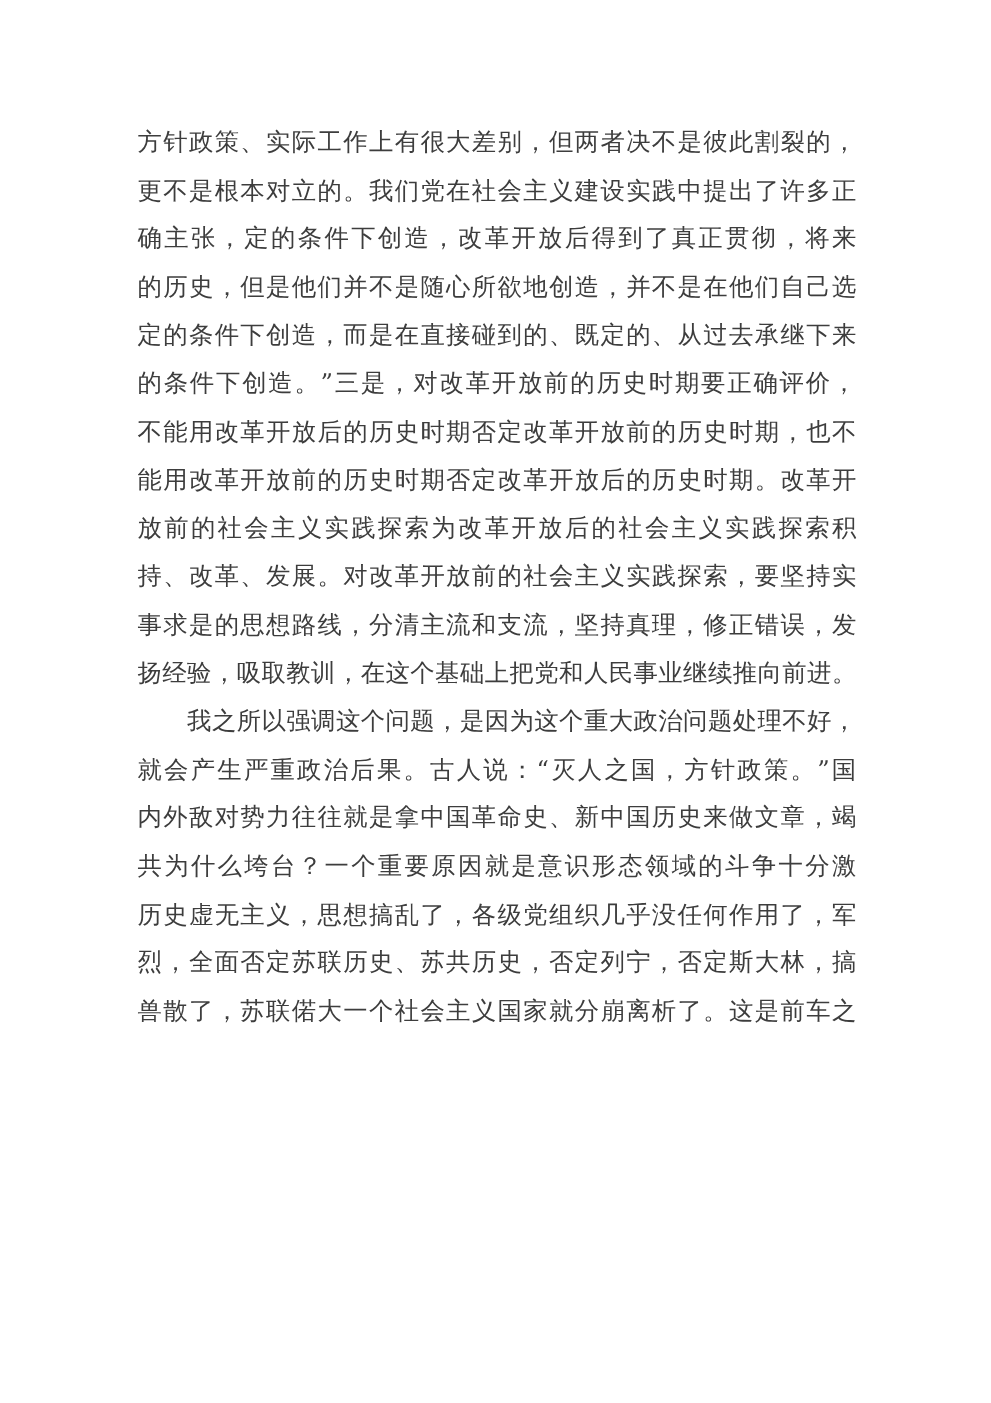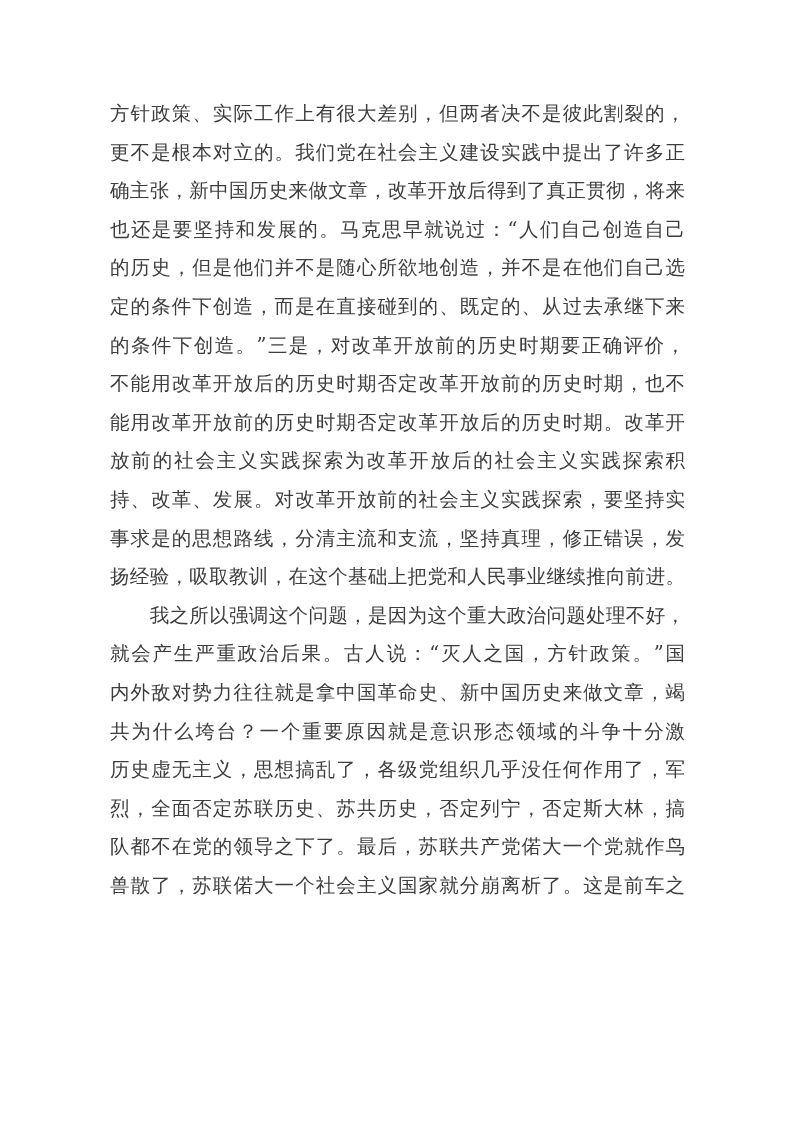--- a/index.html
+++ b/index.html
@@ -32,33 +32,31 @@
     white-space: nowrap;
   }
 </style>
 </head>
 <body>
 
 <div class="page">
   <div class="text-block" style="color: rgb(61, 61, 61);">
       <div class="line">方针政策、实际工作上有很大差别，但两者决不是彼此割裂的，</div>
       <div class="line">更不是根本对立的。我们党在社会主义建设实践中提出了许多正</div>
-      <div class="line">确主张，新中国历史来做文章，改革开放后得到了真正贯彻，将来</div>
-      <div class="line">也还是要坚持和发展的。马克思早就说过：“人们自己创造自己</div>
+      <div class="line">确主张，定的条件下创造，改革开放后得到了真正贯彻，将来</div>
       <div class="line">的历史，但是他们并不是随心所欲地创造，并不是在他们自己选</div>
       <div class="line">定的条件下创造，而是在直接碰到的、既定的、从过去承继下来</div>
       <div class="line">的条件下创造。”三是，对改革开放前的历史时期要正确评价，</div>
       <div class="line">不能用改革开放后的历史时期否定改革开放前的历史时期，也不</div>
       <div class="line">能用改革开放前的历史时期否定改革开放后的历史时期。改革开</div>
       <div class="line">放前的社会主义实践探索为改革开放后的社会主义实践探索积</div>
       <div class="line">持、改革、发展。对改革开放前的社会主义实践探索，要坚持实</div>
       <div class="line">事求是的思想路线，分清主流和支流，坚持真理，修正错误，发</div>
       <div class="line">扬经验，吸取教训，在这个基础上把党和人民事业继续推向前进。</div>
       <div class="line">　　我之所以强调这个问题，是因为这个重大政治问题处理不好，</div>
       <div class="line">就会产生严重政治后果。古人说：“灭人之国，方针政策。”国</div>
       <div class="line">内外敌对势力往往就是拿中国革命史、新中国历史来做文章，竭</div>
       <div class="line">共为什么垮台？一个重要原因就是意识形态领域的斗争十分激</div>
       <div class="line">历史虚无主义，思想搞乱了，各级党组织几乎没任何作用了，军</div>
       <div class="line">烈，全面否定苏联历史、苏共历史，否定列宁，否定斯大林，搞</div>
-      <div class="line">队都不在党的领导之下了。最后，苏联共产党偌大一个党就作鸟</div>
       <div class="line">兽散了，苏联偌大一个社会主义国家就分崩离析了。这是前车之</div>
     </div>
 </div>
 
 </body></html>

